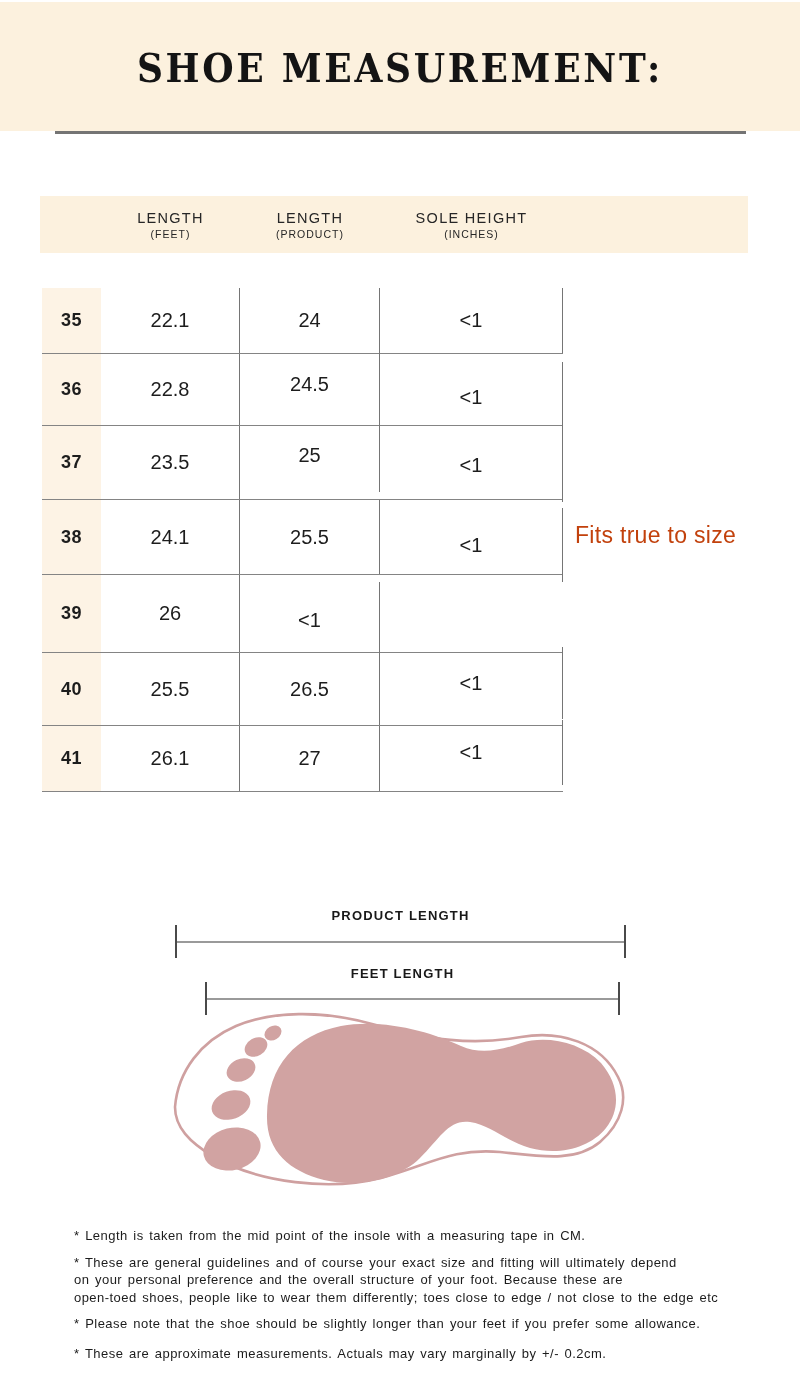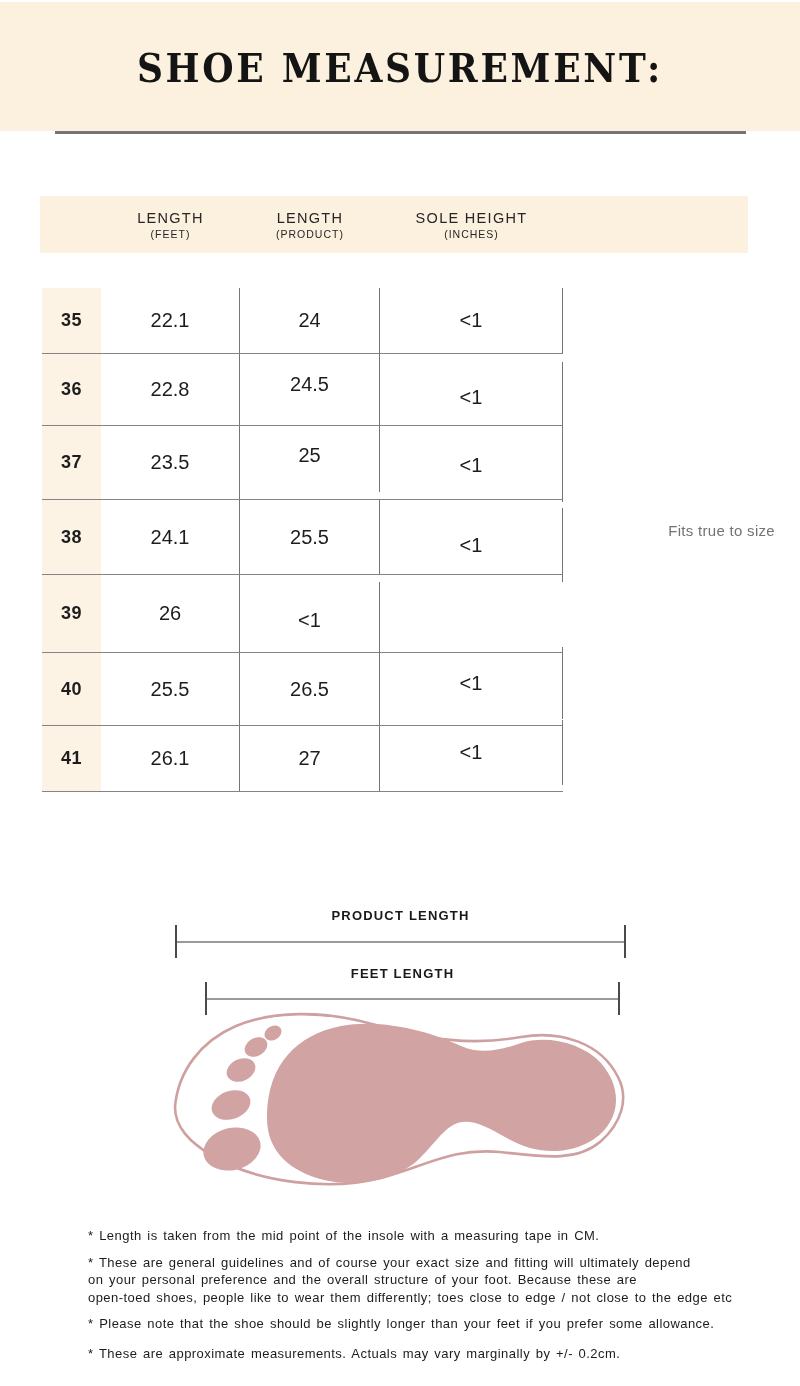--- a/index.html
+++ b/index.html
@@ -45,42 +45,42 @@
   .chart-row:nth-child(2) .c-product{transform:translateY(-5px);}
   .chart-row:nth-child(2) .c-sole{transform:translateY(8px);}
   .chart-row:nth-child(3) .c-product{transform:translateY(-7px);}
   .chart-row:nth-child(3) .c-sole{transform:translateY(3px);}
   .chart-row:nth-child(4) .c-sole{transform:translateY(8px);}
   .chart-row:nth-child(5) .c-sole{transform:translateY(7px);}
   .chart-row:nth-child(6) .c-sole{transform:translateY(-6px);}
   .chart-row:nth-child(7) .c-sole{transform:translateY(-6px);}
 
   .sizing-note{
-    position:absolute;left:575px;top:522px;width:200px;text-align:right;
-    font-size:15px;letter-spacing:.3px;color:#737373;
+    position:absolute;left:575px;top:522px;width:200px;text-align:left;
+    font-size:23px;letter-spacing:.3px;color:#c2410c;
   }
 
   
   .measure-label{position:absolute;text-align:center;font-size:13px;font-weight:700;letter-spacing:1.2px;color:#191919;}
   .m-line{position:absolute;height:2px;background:#9a9a9a;}
   .m-tick{position:absolute;width:2px;height:33px;background:#4a4a4a;}
   .lbl-product{left:176px;top:908px;width:449px;}
   .line-product{left:176px;top:941px;width:449px;}
   .tick-p-l{left:175px;top:925px;}
   .tick-p-r{left:624px;top:925px;}
   .lbl-feet{left:196px;top:966px;width:413px;}
   .line-feet{left:206px;top:998px;width:413px;}
   .tick-f-l{left:205px;top:982px;}
   .tick-f-r{left:618px;top:982px;}
   .footprint{position:absolute;left:165px;top:1005px;}
 
   
   .footnotes{position:absolute;left:72px;top:1227px;width:712px;}
   .footnotes p{
-    margin:0 0 9px 16px;font-size:13px;line-height:17.5px;color:#1c1c1c;
+    margin:0 0 9px 2px;font-size:13px;line-height:17.5px;color:#1c1c1c;
     letter-spacing:.45px;word-spacing:1.6px;white-space:pre-line;
   }
   .footnotes p:nth-child(3){margin-bottom:12px;}
 </style>
 </head>
 <body>
 
 <div class="top-band"></div>
 <div class="page-title">SHOE MEASUREMENT:</div>
 <div class="top-rule"></div>

